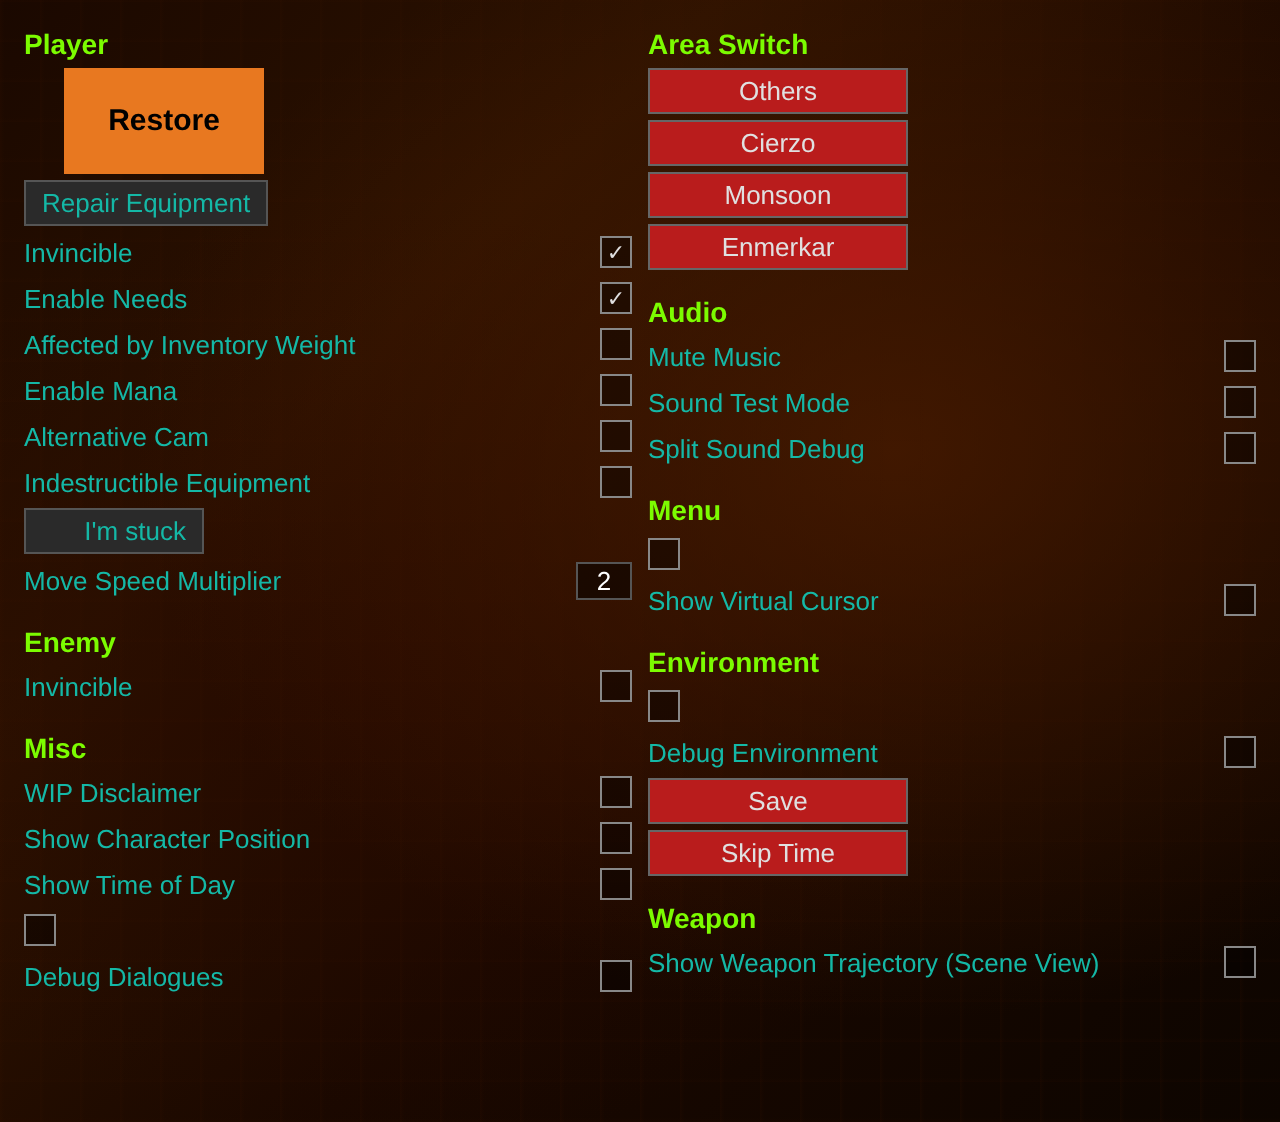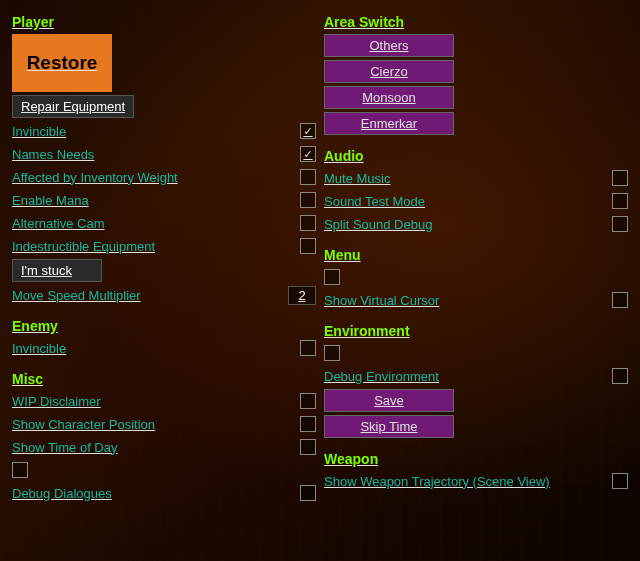--- a/index.html
+++ b/index.html
@@ -35,21 +35,20 @@
       z-index: 1;
       display: flex;
       gap: 0;
       width: 100%;
       height: 100%;
       padding: 8px;
     }
     .column {
       flex: 1;
       padding: 0 4px;
-      text-decoration: underline;
     }
     .section-header {
       color: #7cfc00;
       font-weight: bold;
       font-size: 14px;
       margin-bottom: 4px;
       margin-top: 6px;
     }
     .row {
       display: flex;
@@ -77,48 +76,49 @@
     .checkbox.checked::after {
       content: '✓';
       color: #e0e0e0;
     }
     .btn-orange {
       background: #e87820;
       color: #000;
       border: none;
       padding: 18px 12px;
       cursor: pointer;
-      font-size: 19px;
+      font-size: 15px;
       font-weight: bold;
       min-width: 100px;
       text-align: center;
+      margin-left: 20px;
     }
     .btn-dark {
       background: #2a2a2a;
-      color: #ffffff;
+      color: #14b8a6;
       border: 1px solid #555;
       padding: 3px 8px;
       cursor: pointer;
       font-size: 13px;
       min-width: 100px;
-      text-align: left;
+      text-align: right;
     }
     .input-value {
       background: rgba(0,0,0,0.5);
       border: 1px solid #555;
       color: #fff;
       width: 28px;
       text-align: center;
       padding: 1px 2px;
       font-size: 13px;
     }
     .area-btn {
       display: block;
       width: 130px;
-      background: #701a75;
+      background: #b91c1c;
       color: #e0e0e0;
       border: 1px solid #666;
       padding: 3px 8px;
       cursor: pointer;
       font-size: 13px;
       text-align: center;
       margin-bottom: 3px;
     }
     .col-right {
       display: flex;
@@ -153,21 +153,21 @@
     <div class="row">
       <button class="btn-dark">Repair Equipment</button>
     </div>
 
     <div class="row">
       <span class="row-label">Invincible</span>
       <div class="checkbox checked"></div>
     </div>
 
     <div class="row">
-      <span class="row-label">Names Needs</span>
+      <span class="row-label">Enable Needs</span>
       <div class="checkbox checked"></div>
     </div>
 
     <div class="row">
       <span class="row-label">Affected by Inventory Weight</span>
       <div class="checkbox"></div>
     </div>
 
     <div class="row">
       <span class="row-label">Enable Mana</span>

